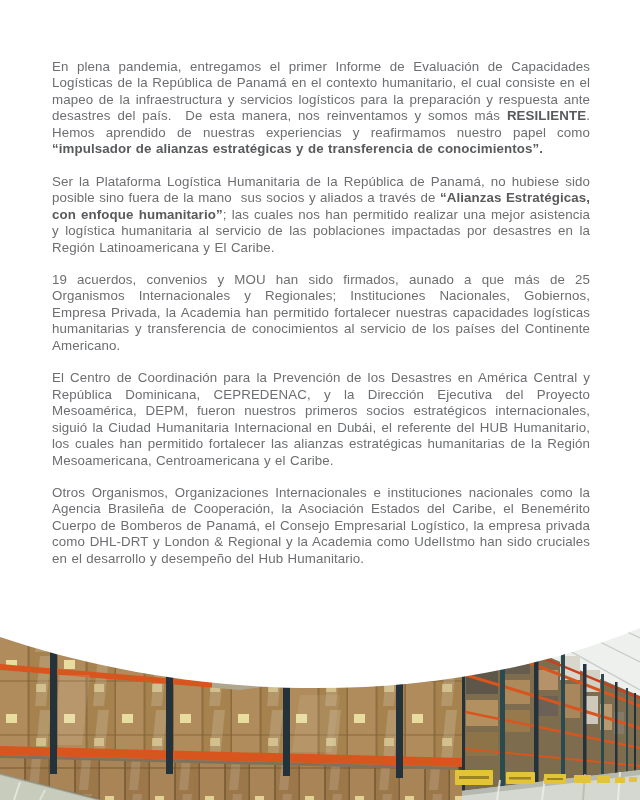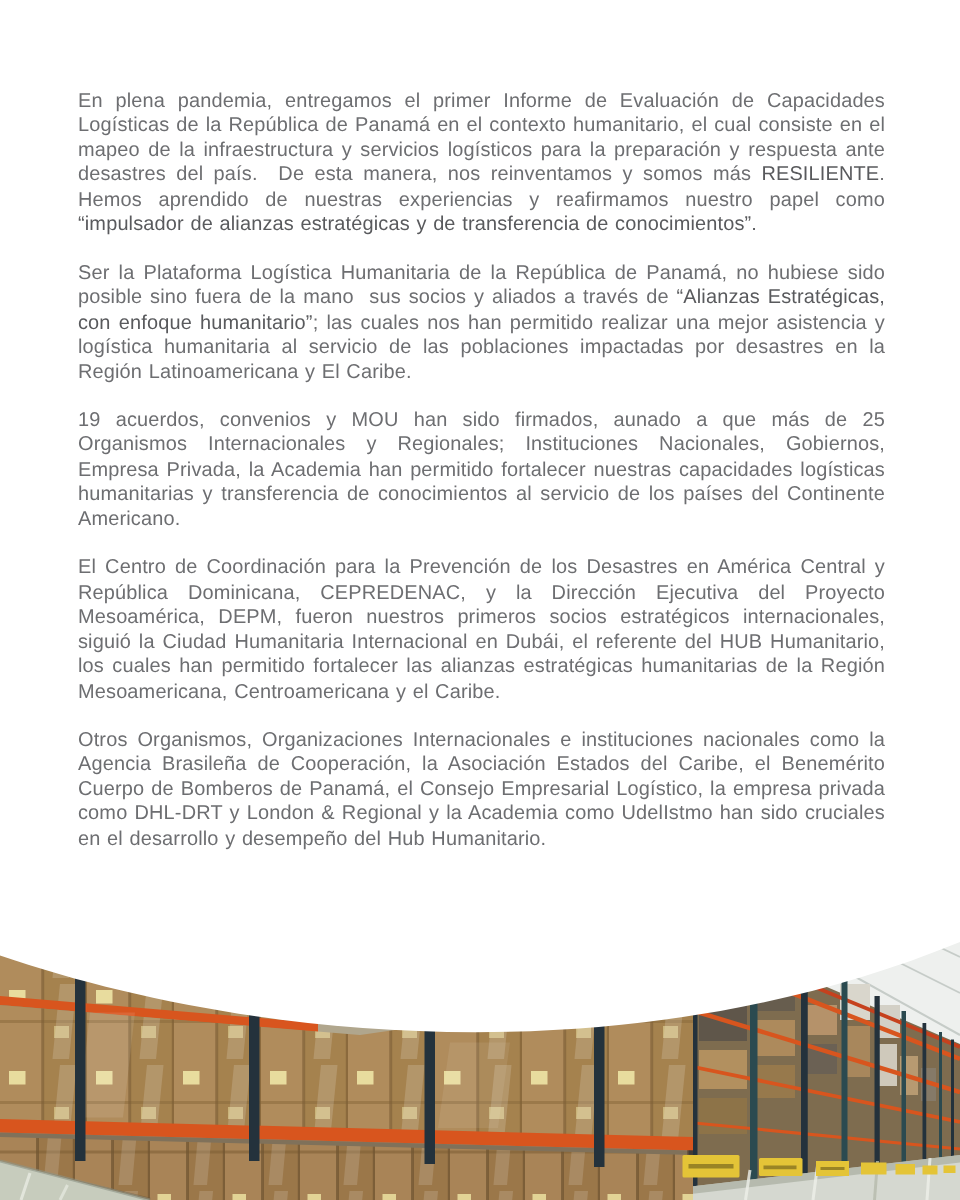--- a/index.html
+++ b/index.html
@@ -27,21 +27,21 @@
   }
   .para{
     margin:0 0 16px 0;
     text-align:justify;
     font-size:13.3px;
     line-height:16.45px;
     letter-spacing:0.1px;
     word-spacing:0.6px;
     color:var(--text-color);
   }
-  .para .b{font-weight:400;color:var(--bold-color);}
+  .para .b{font-weight:700;color:var(--bold-color);}
   .photo{
     position:absolute;left:0;top:600px;width:640px;height:200px;margin:0;
   }
   .photo svg{display:block;}
 </style>
 </head>
 <body>
 
 <main>
 

